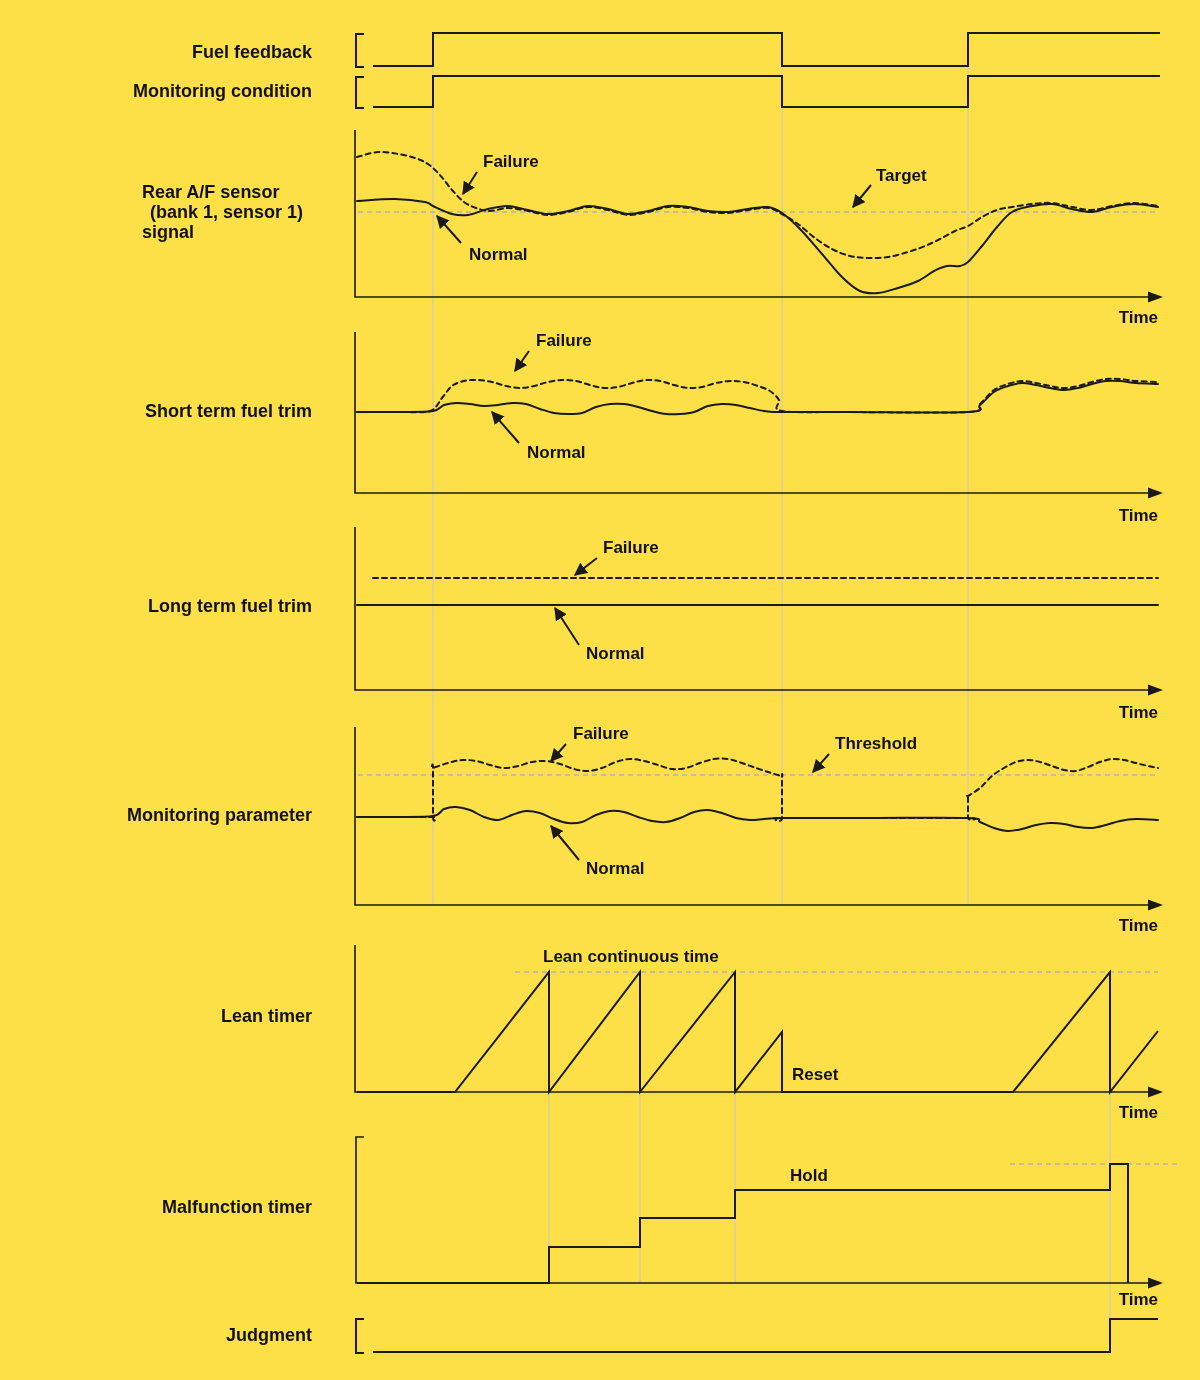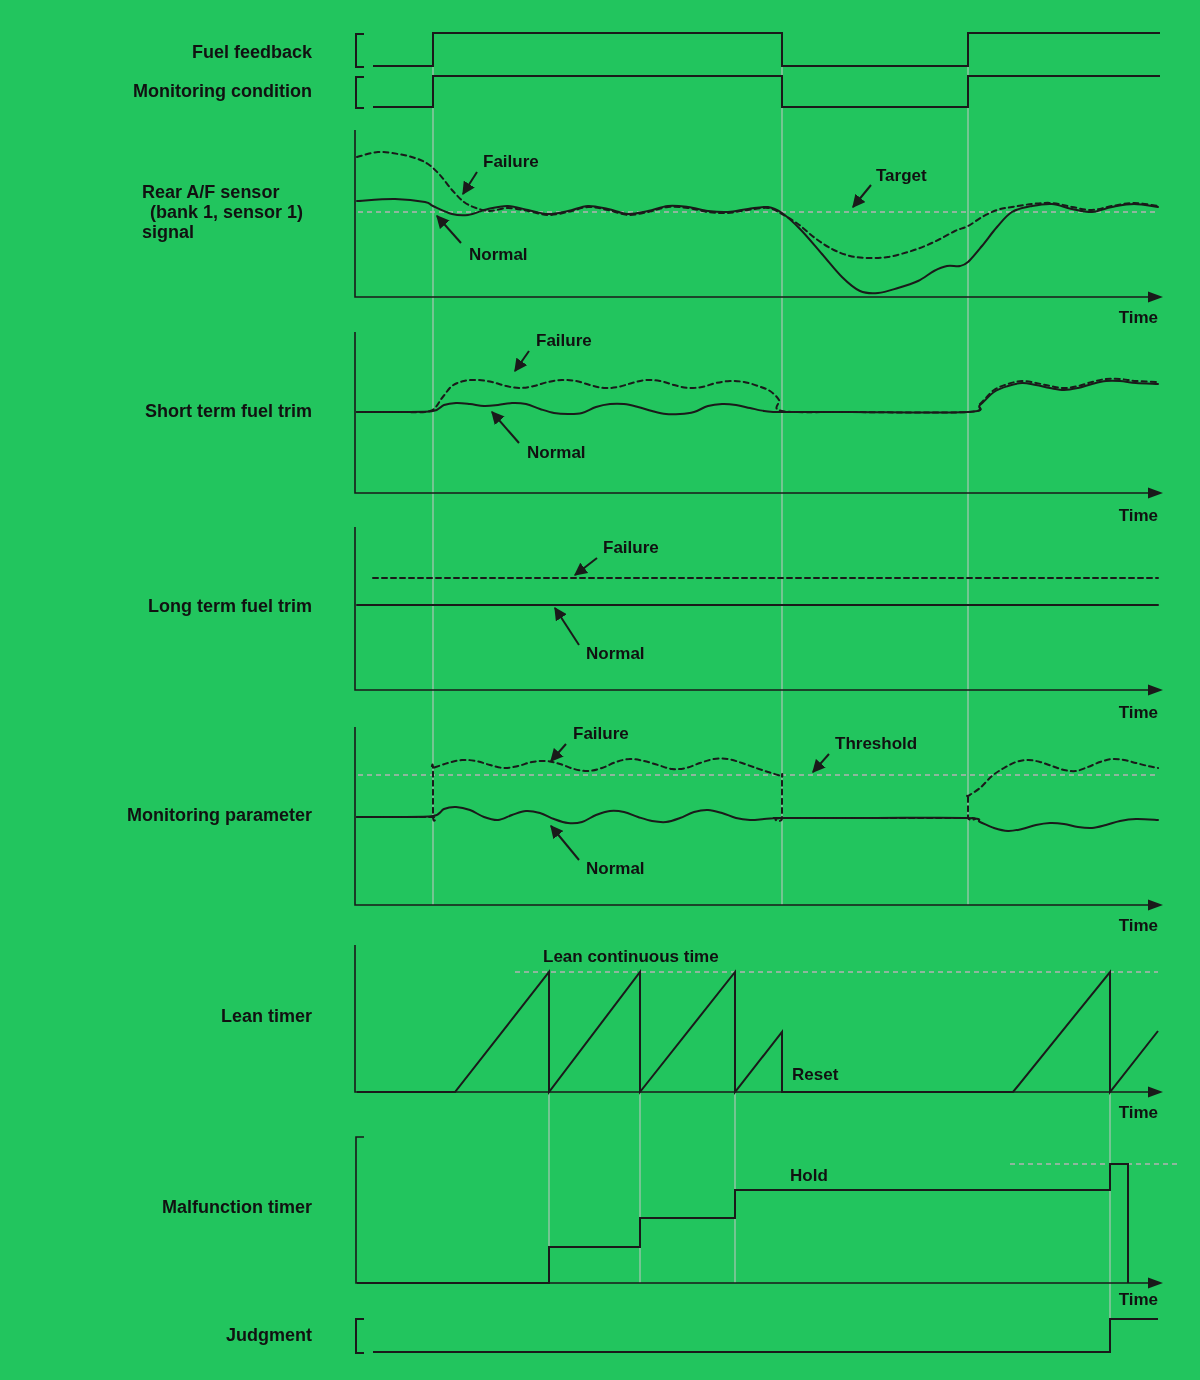--- a/index.html
+++ b/index.html
@@ -1,16 +1,16 @@
 <!DOCTYPE html>
 <html><head>
 <meta charset="utf-8">
 <style>
   html,body{margin:0;padding:0;background:#ffffff;}
-  .page{width:1200px;height:1380px;position:relative;background:#22c55e;overflow:hidden;}
+  .page{width:1200px;height:1380px;position:relative;background:#fde047;overflow:hidden;}
   svg{display:block;}
   svg text{font-family:"Liberation Sans","DejaVu Sans",sans-serif;font-weight:700;fill:#111;}
   .row-label{font-size:18px;}
   .ann{font-size:17px;}
   .time{font-size:17px;}
   .sig{fill:none;stroke:#1a1a1a;stroke-width:2;}
   .bracket{fill:none;stroke:#1a1a1a;stroke-width:2;}
   .axis{fill:none;stroke:#1a1a1a;stroke-width:1.6;}
   .curve{fill:none;stroke:#1a1a1a;stroke-width:2;stroke-linejoin:round;stroke-linecap:round;}
   .dashedc{stroke-dasharray:5 4;}

